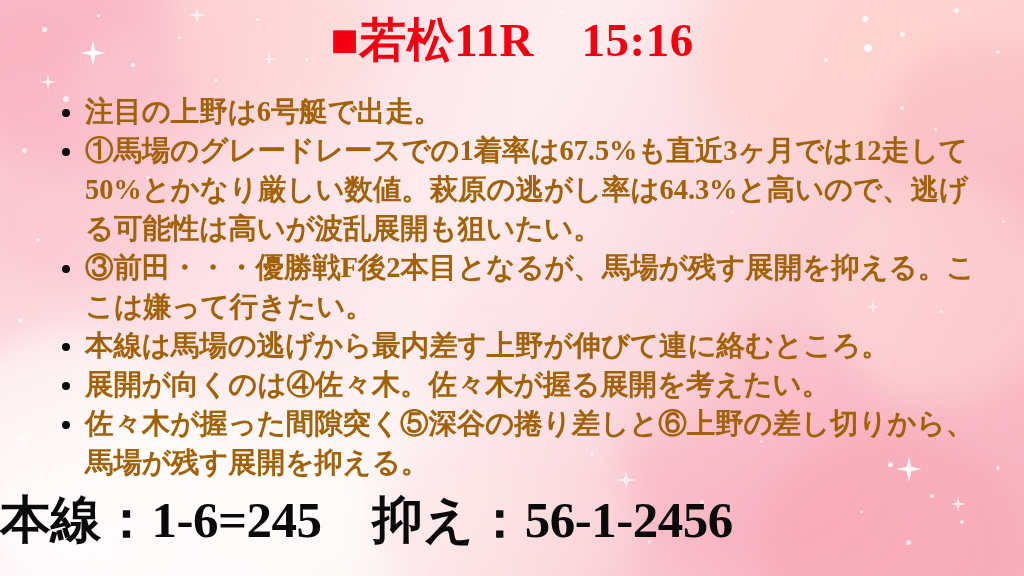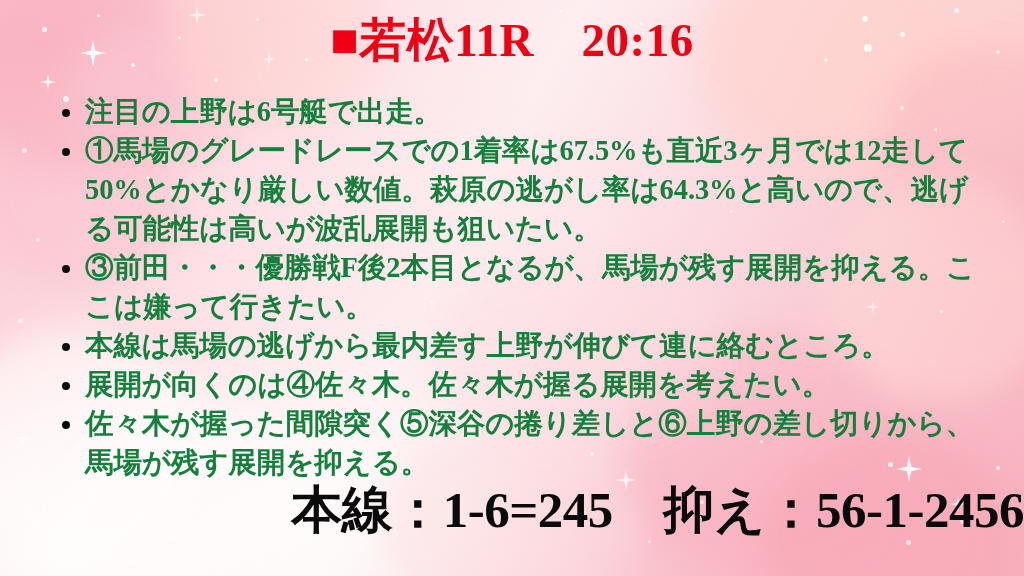--- a/index.html
+++ b/index.html
@@ -86,41 +86,41 @@
     left: 58px;
     width: 930px;
   }
 
   .bullet-row {
     position: relative;
     padding-left: 27px;
     font-size: 28.5px;
     line-height: 39px;
     font-weight: 700;
-    color: #15803d;
+    color: #a16207;
     letter-spacing: -0.1px;
     text-indent: 0;
   }
 
   .bullet-dot {
     position: absolute;
     left: 4px;
     top: 17px;
     width: 8px;
     height: 8px;
     border-radius: 50%;
     background: #0a0a0a;
   }
 
   .footer-line {
     position: absolute;
     left: 0;
-    top: 482px;
+    top: 492px;
     width: 100%;
-    text-align: right;
+    text-align: left;
     font-size: 51px;
     line-height: 1.1;
     font-weight: 700;
     color: #0a0a0a;
     white-space: pre;
     letter-spacing: -0.5px;
   }
 </style>
 </head>
 <body>
@@ -195,21 +195,21 @@
     <div class="star" style="left:262px; top:52px;  width:14px; height:14px; opacity:.6;"></div>
     <div class="star" style="left:896px; top:456px; width:26px; height:26px; opacity:.9;"></div>
     <div class="star" style="left:950px; top:496px; width:16px; height:16px; opacity:.7;"></div>
     <div class="star" style="left:616px; top:470px; width:20px; height:20px; opacity:.7;"></div>
     <div class="star" style="left:866px; top:300px; width:14px; height:14px; opacity:.55;"></div>
     <div class="star" style="left:14px;  top:430px; width:16px; height:16px; opacity:.65;"></div>
   </div>
 
   <div id="content">
 
-    <div class="title">■若松11R　20:16</div>
+    <div class="title">■若松11R　15:16</div>
 
     <div class="bullets">
 
       <div class="bullet-row">
         <span class="bullet-dot"></span>
         <span>注目の上野は6号艇で出走。</span>
       </div>
 
       <div class="bullet-row">
         <span class="bullet-dot"></span>

